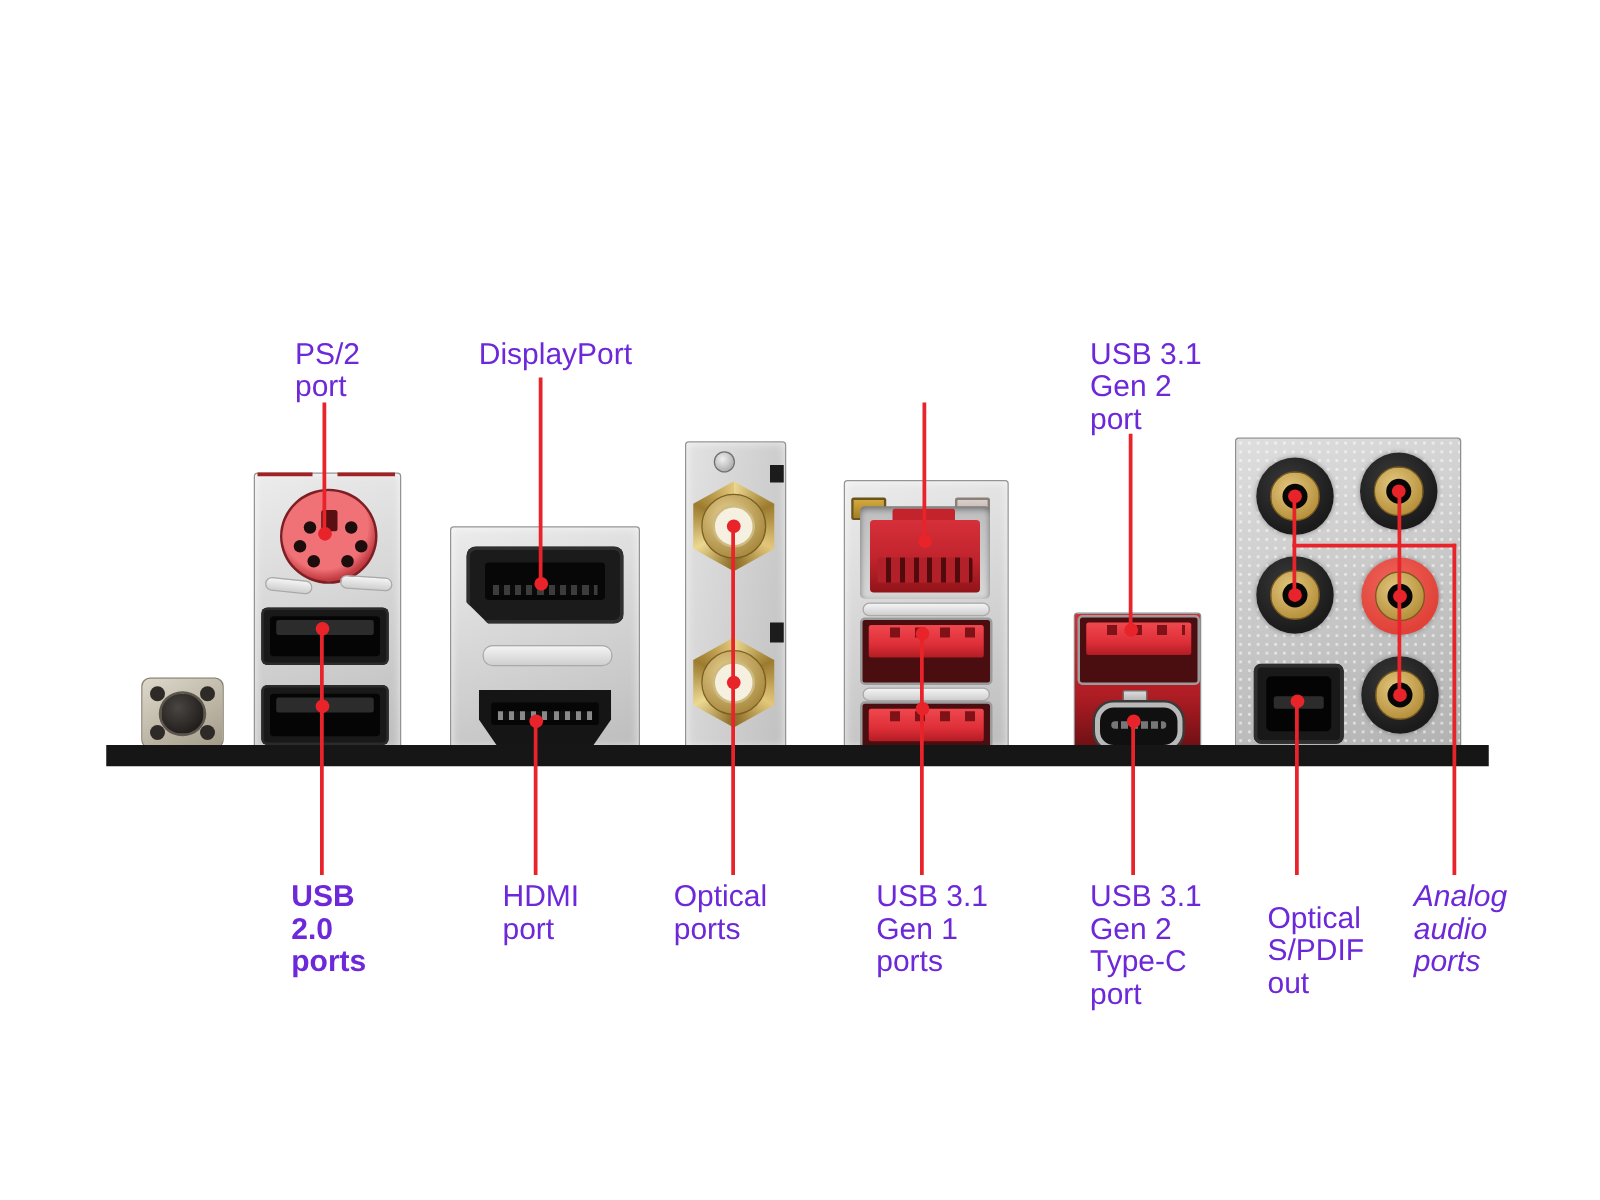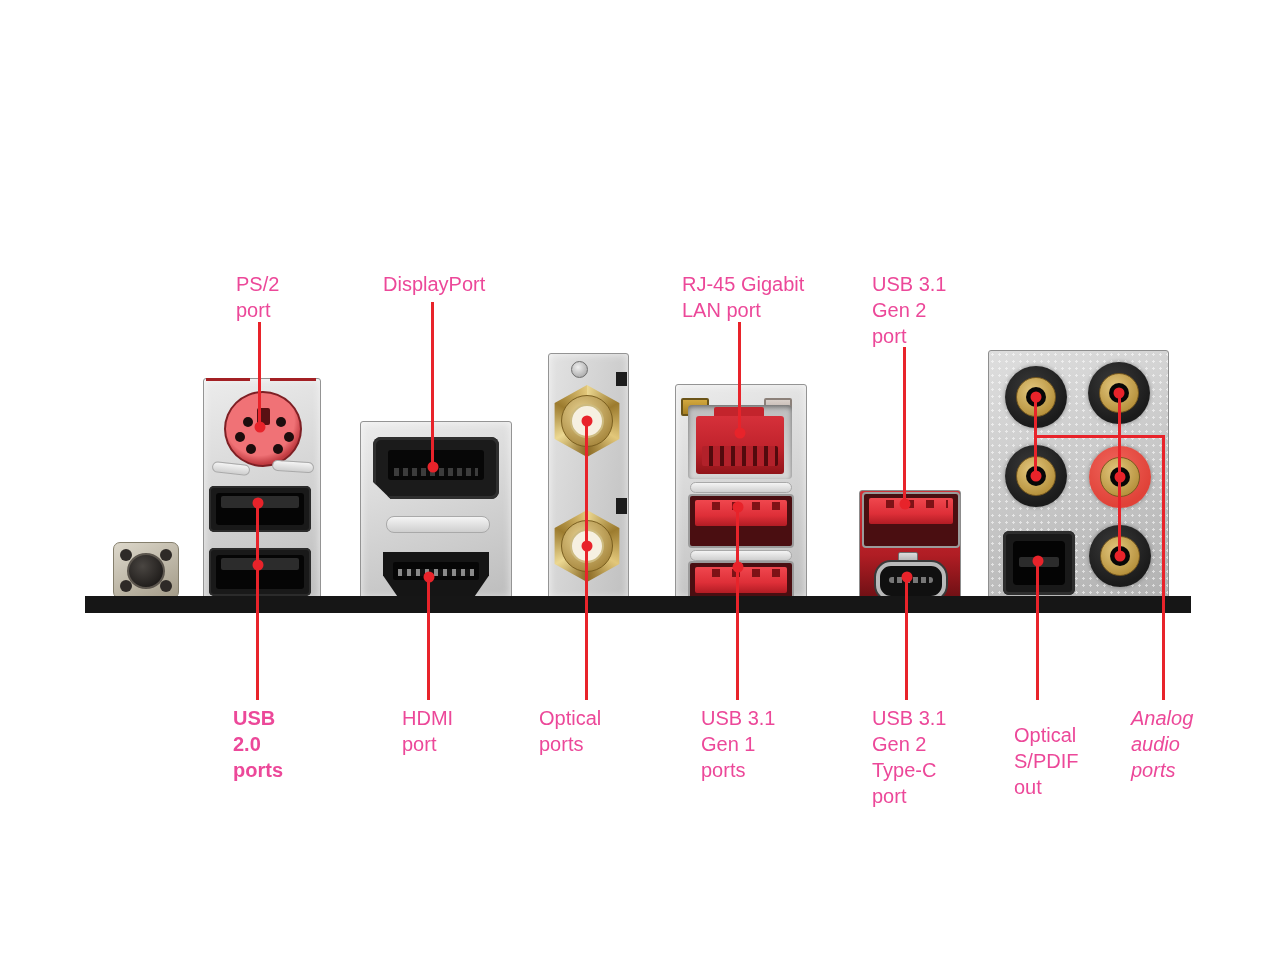--- a/index.html
+++ b/index.html
@@ -1,18 +1,18 @@
 <!DOCTYPE html>
 <html><head>
 <meta charset="utf-8">
 <style>
   html,body{margin:0;padding:0;background:#fff;}
   .canvas{position:relative;width:1280px;height:960px;background:#fff;overflow:hidden;
           font-family:"Liberation Sans", sans-serif;}
-  .label{position:absolute;color:#ec4899;font-size:20px;line-height:26px;white-space:pre-line;z-index:8;}
+  .label{position:absolute;color:#6d28d9;font-size:24px;line-height:26px;white-space:pre-line;z-index:8;}
   .cline{position:absolute;width:3px;background:#e8232a;z-index:7;}
   .chline{position:absolute;height:3px;background:#e8232a;z-index:7;}
   .cdot{position:absolute;width:11px;height:11px;border-radius:50%;background:#e8232a;
         transform:translate(-50%,-50%);z-index:7;}
   .bar{position:absolute;left:85px;top:596px;width:1106px;height:17px;background:#161616;z-index:5;}
   .bracket{position:absolute;background:linear-gradient(160deg,#ececec 0%,#d2d2d2 55%,#bdbdbd 100%);
            border:1px solid #949494;border-radius:3px;box-shadow:inset 0 0 8px rgba(255,255,255,.7);}
   .sheen{position:absolute;background:linear-gradient(#f4f4f4,#cfcfcf);border:1px solid #a9a9a9;border-radius:8px;}
   .usbblack{position:absolute;background:#191919;border-radius:5px;box-shadow:inset 0 0 0 2px #2b2b2b;}
   .usbblack .slot{position:absolute;left:7px;right:7px;top:7px;bottom:7px;background:#050505;border-radius:3px;}
@@ -207,22 +207,20 @@
   <div class="cdot" style="left:1038px;top:561px;"></div>
   <div class="cdot" style="left:1036px;top:397px;"></div>
   <div class="cdot" style="left:1119px;top:393px;"></div>
   <div class="cdot" style="left:1036px;top:476px;"></div>
   <div class="cdot" style="left:1120px;top:477px;"></div>
   <div class="cdot" style="left:1120px;top:556px;"></div>
 
   <div class="label" style="left:236px;top:271px;">PS/2
 port</div>
   <div class="label" style="left:383px;top:271px;">DisplayPort</div>
-  <div class="label" style="left:682px;top:271px;">RJ-45 Gigabit
-LAN port</div>
   <div class="label" style="left:872px;top:271px;">USB 3.1
 Gen 2
 port</div>
   <div class="label" style="left:233px;top:705px;font-weight:bold;">USB
 2.0
 ports</div>
   <div class="label" style="left:402px;top:705px;">HDMI
 port</div>
   <div class="label" style="left:539px;top:705px;">Optical
 ports</div>

